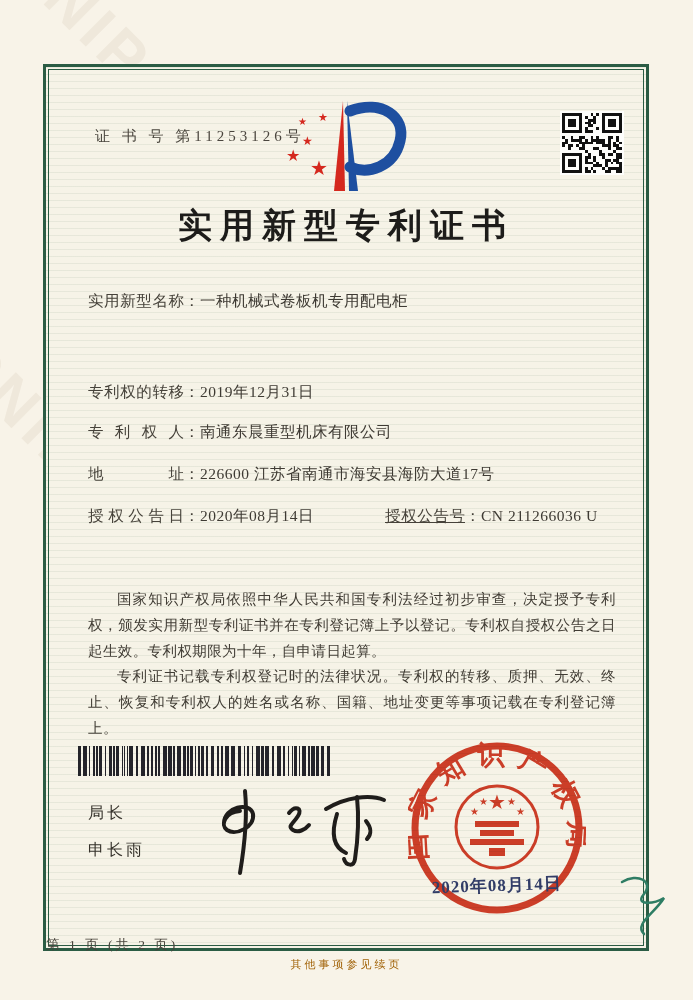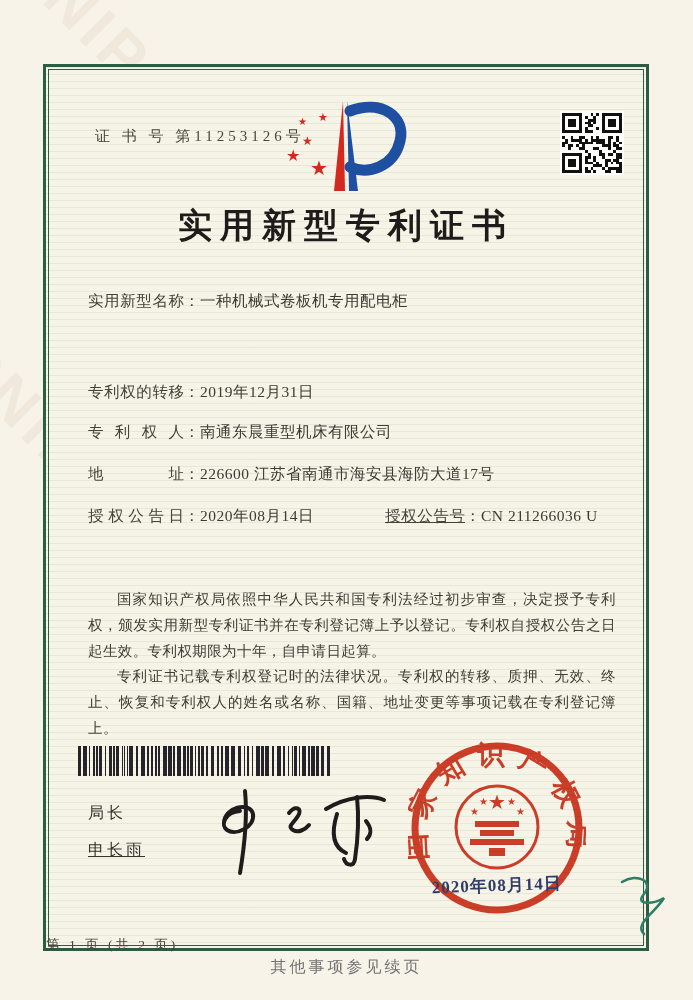--- a/index.html
+++ b/index.html
@@ -78,36 +78,36 @@
     position:absolute; left:42px; top:520px; width:528px;
     font-size:14.5px; line-height:1.78; text-align:justify;
     color:#403c34; letter-spacing:0.4px;
   }
   .paras p { text-indent:2em; }
 
   .barcode { position:absolute; left:32px; top:679px; width:252px; height:30px; }
   .barcode svg { width:100%; height:100%; display:block; }
 
   .officer-title { position:absolute; left:42px; top:736px; font-size:16px; letter-spacing:3px; color:#35322b; }
-  .officer-name  { position:absolute; left:42px; top:773px; font-size:16px; letter-spacing:3px; color:#35322b;text-decoration:underline; }
+  .officer-name  { position:absolute; left:42px; top:773px; font-size:16px; letter-spacing:3px; color:#35322b; }
 
   .signature { position:absolute; left:148px; top:714px; width:210px; height:100px; }
   .signature svg { width:100%; height:100%; }
 
   .seal { position:absolute; left:362px; top:672px; width:178px; height:178px; mix-blend-mode:multiply; opacity:0.95; }
   .seal svg { width:100%; height:100%; }
 
   .page-info {
     position:absolute; left:0; top:869px; width:100%;
     text-align:left; font-size:13.5px; letter-spacing:3px; color:#47433b;
   }
 
   .cont-note {
     position:absolute; left:0; top:957px; width:100%;
-    text-align:center; font-size:16px; letter-spacing:3px; color:#737373;
+    text-align:center; font-size:11px; letter-spacing:3px; color:#a16207;
     z-index:3;
   }
 
   .squiggle { position:absolute; left:614px; top:868px; width:60px; height:70px; z-index:4; }
 </style>
 </head>
 <body>
 
 <div class="page">
 

